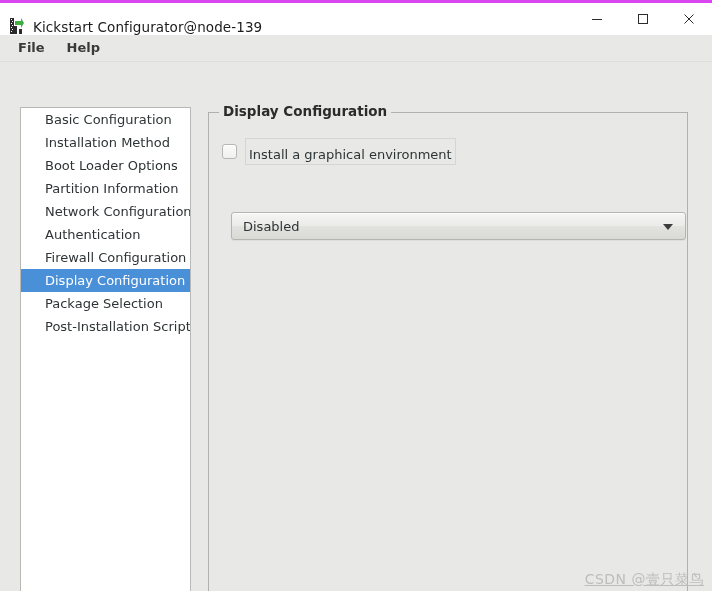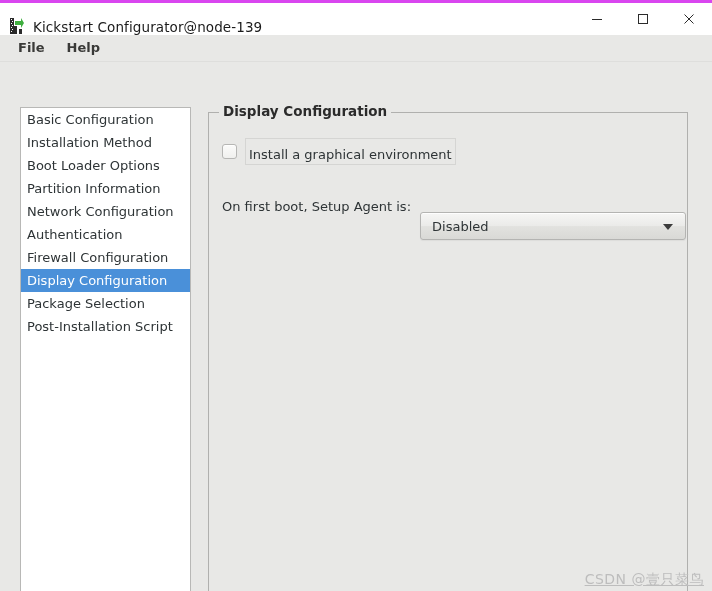--- a/index.html
+++ b/index.html
@@ -92,21 +92,21 @@
     width: 171px;
     height: 493px;
     background: #ffffff;
     border: 1px solid #b8b8b6;
     box-sizing: border-box;
     overflow: hidden;
   }
   .side-item {
     height: 23px;
     line-height: 23px;
-    padding-left: 6px;
+    padding-left: 24px;
     font-size: 13px;
     color: #2e3436;
     white-space: nowrap;
     cursor: default;
   }
   .side-item.selected {
     background: #4a90d9;
     color: #ffffff;
   }
 
@@ -286,21 +286,20 @@
 
   <div class="groupbox">
     <div class="group-title">Display Configuration</div>
 
     <div class="check-row">
       <div class="checkbox"></div>
       <div class="check-label">Install a graphical environment</div>
     </div>
 
     <div class="combo-row">
-      <div class="combo-label">On first boot, Setup Agent is:</div>
       <div class="combo">
         <div class="combo-value">Disabled</div>
         <div class="combo-arrow"></div>
       </div>
     </div>
   </div>
 
   <div class="watermark">CSDN @壹只菜鸟</div>
 </div>
 

